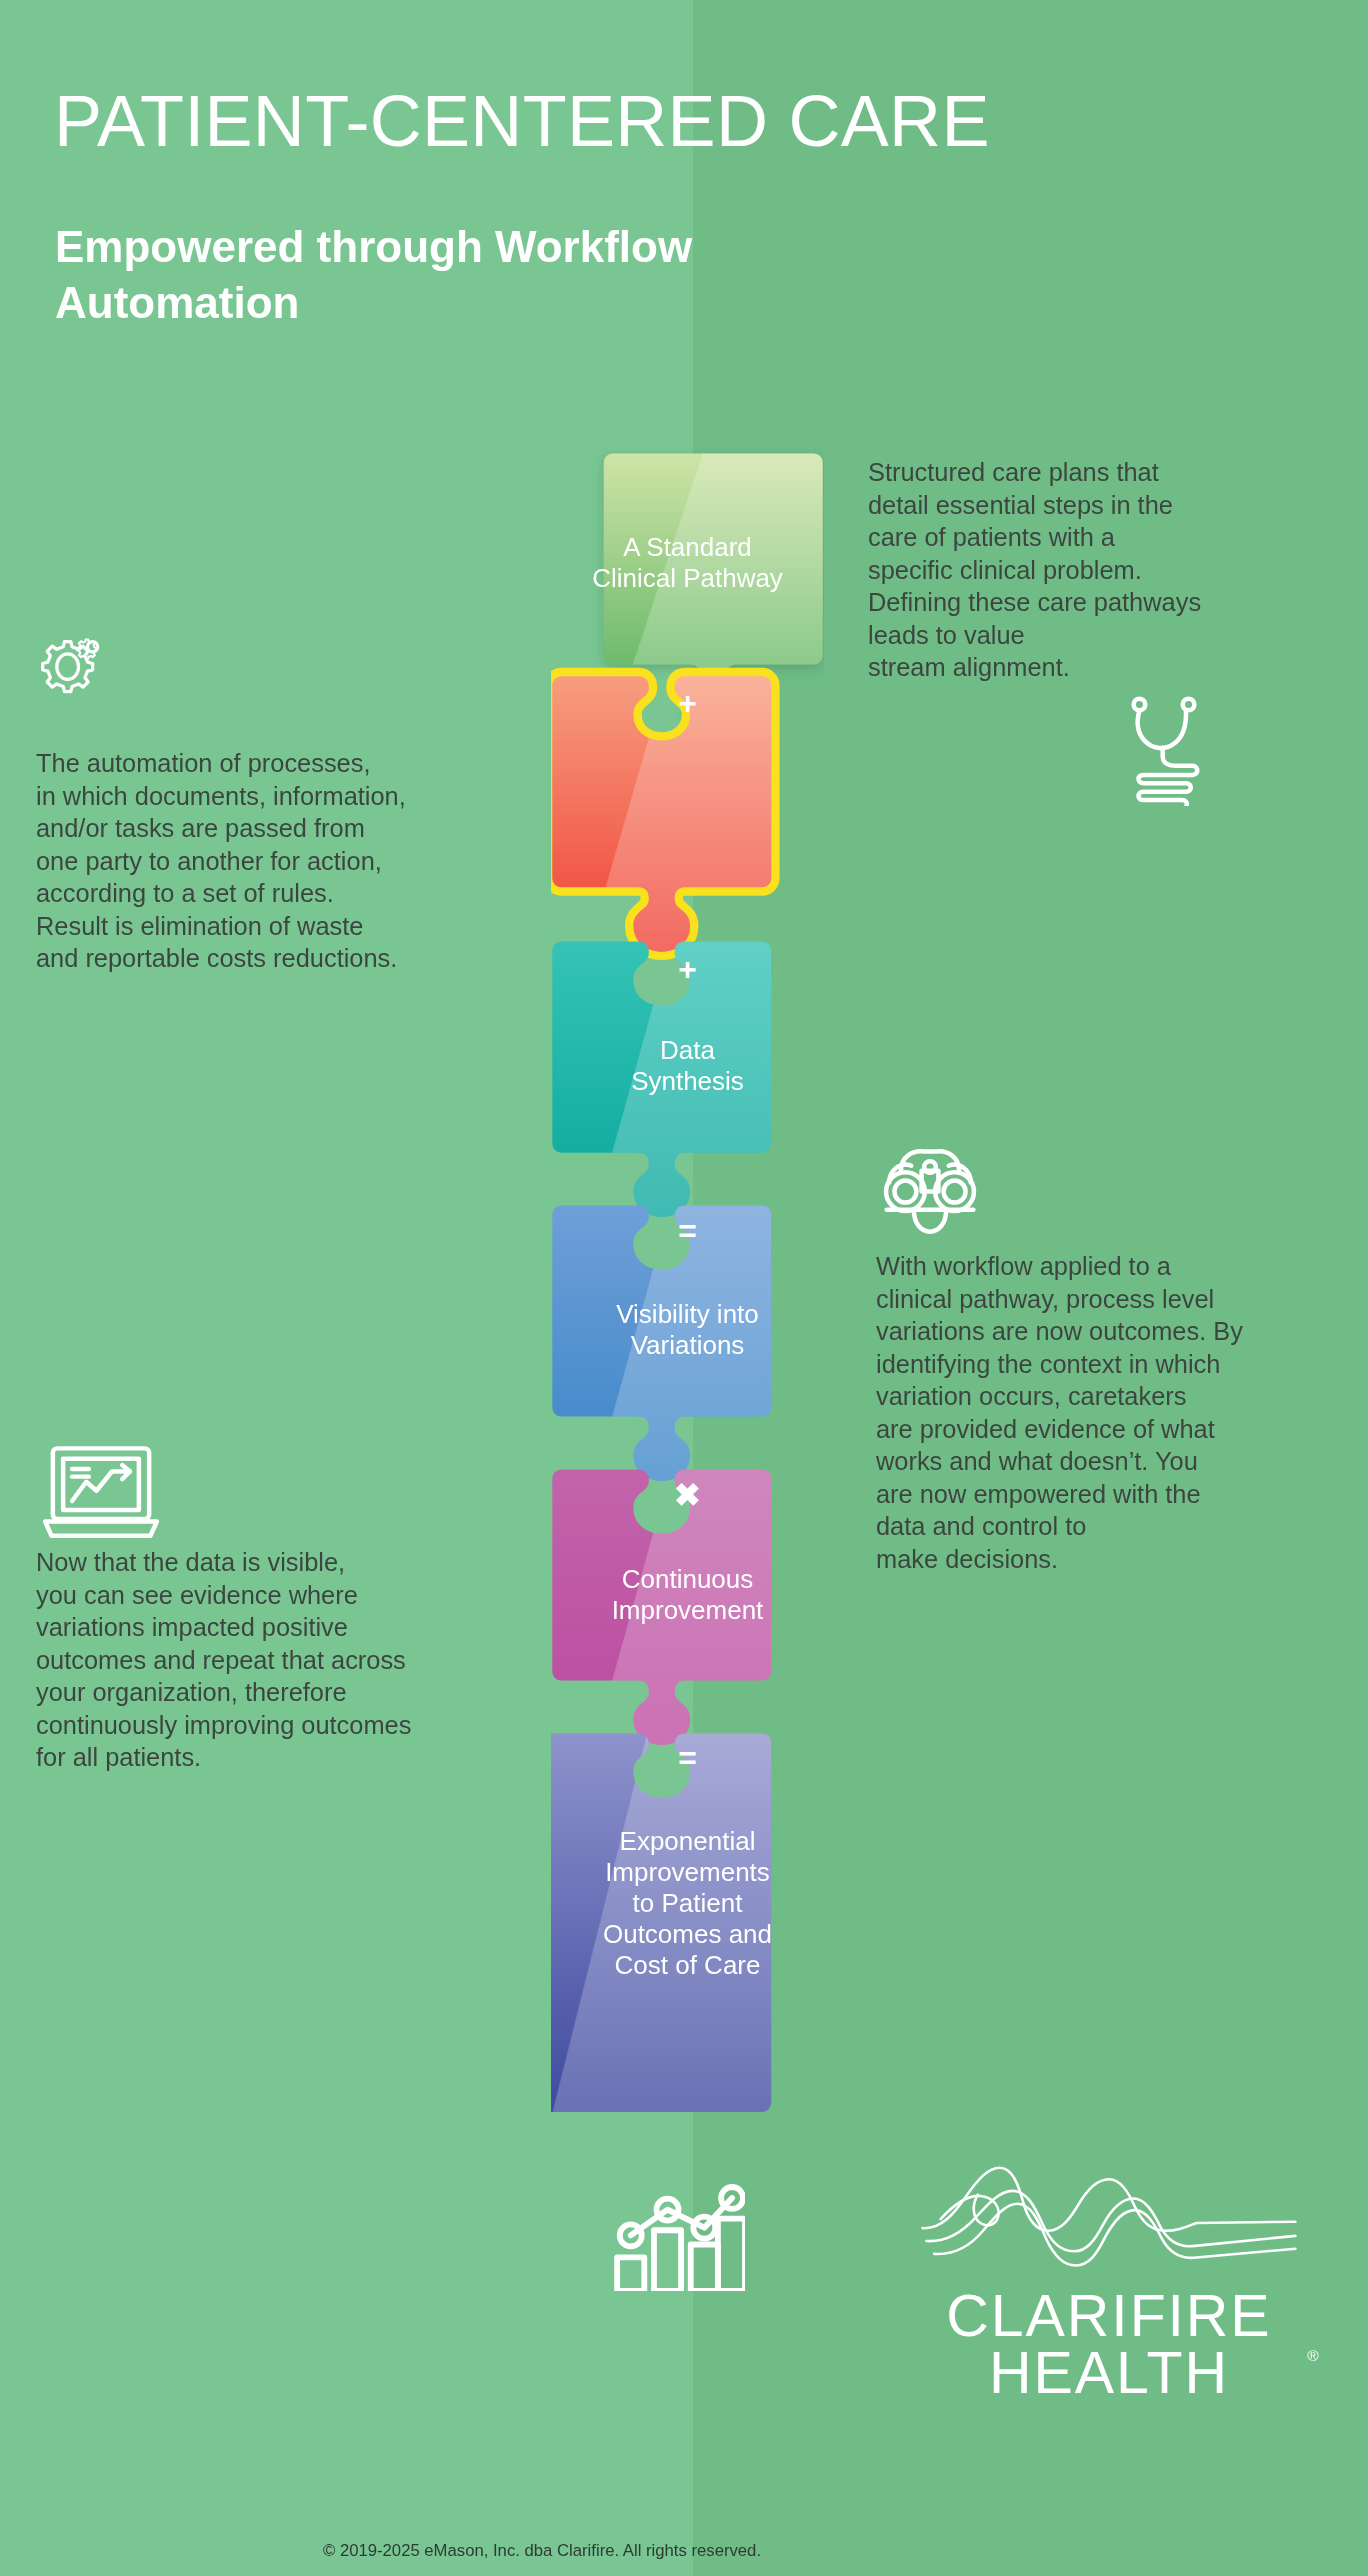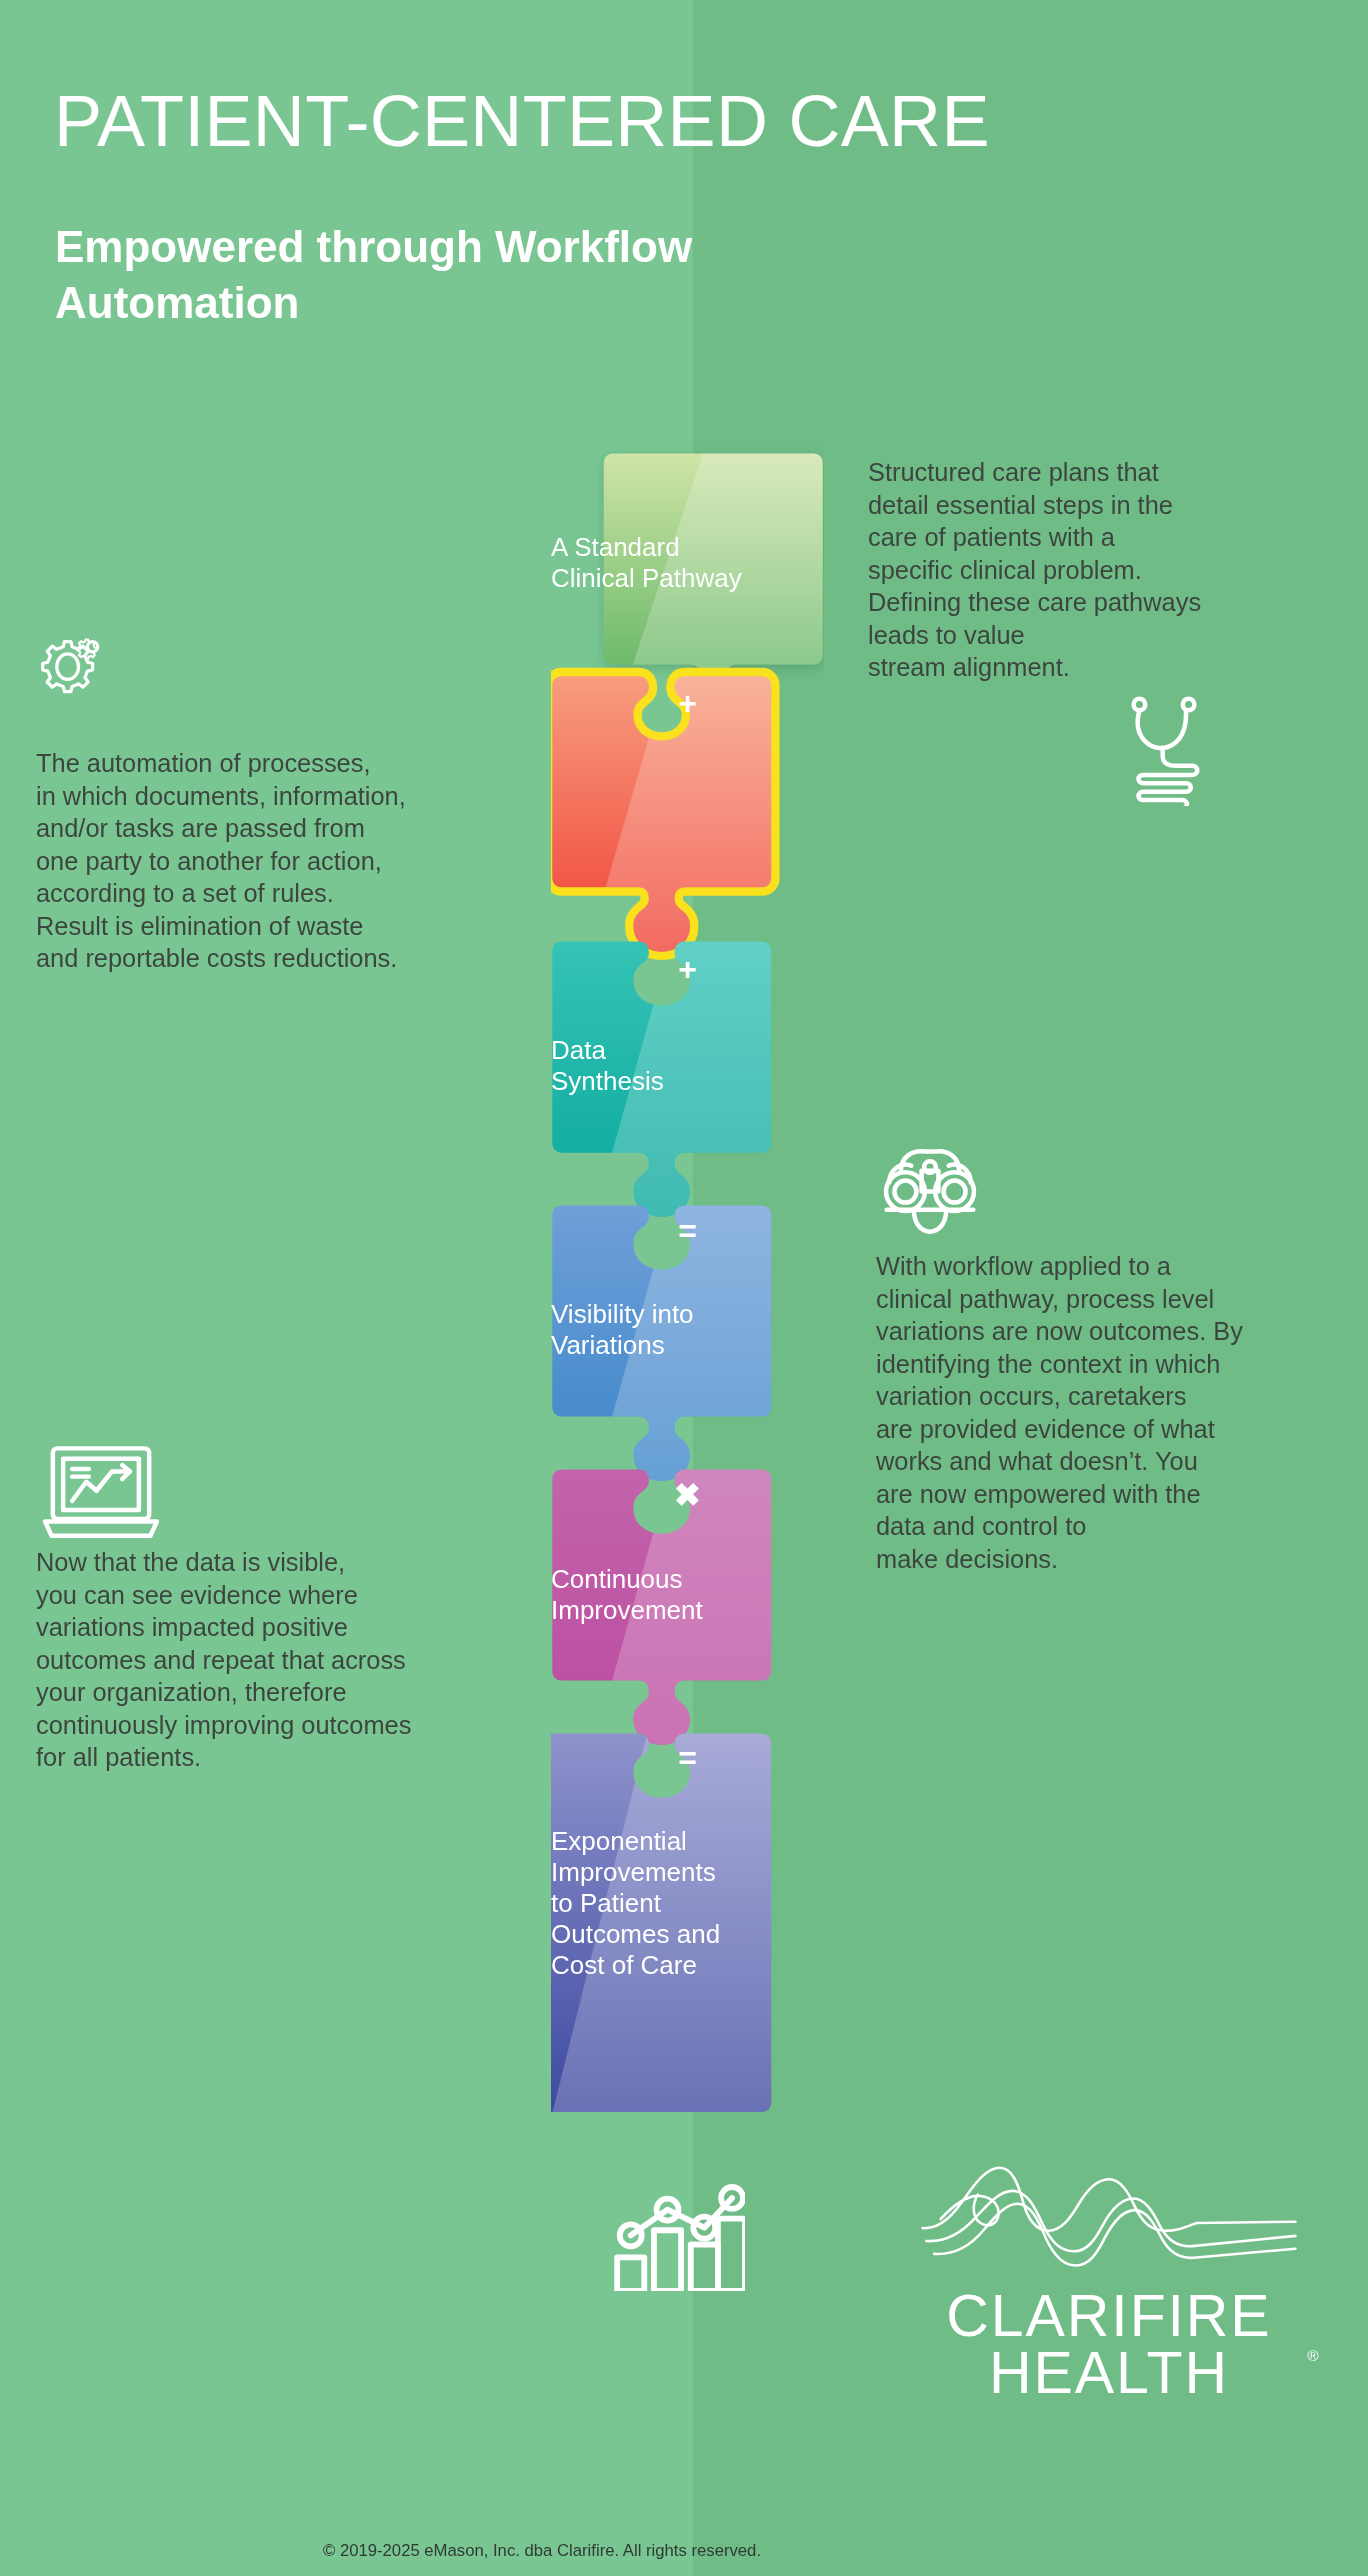--- a/index.html
+++ b/index.html
@@ -79,20 +79,21 @@
     top: 444px;
     width: 273px;
     height: 1707px;
   }
 
   
   .piece-label {
     position: absolute;
     left: 0;
     width: 273px;
+    text-align: center;
     color: #ffffff;
     font-size: 26px;
     line-height: 1.19;
     font-weight: 400;
     white-space: pre-line;
     pointer-events: none;
   }
   #label-0 { top: 88px; }
   #label-1 { top: 325px; }
   #label-2 { top: 591px; }

